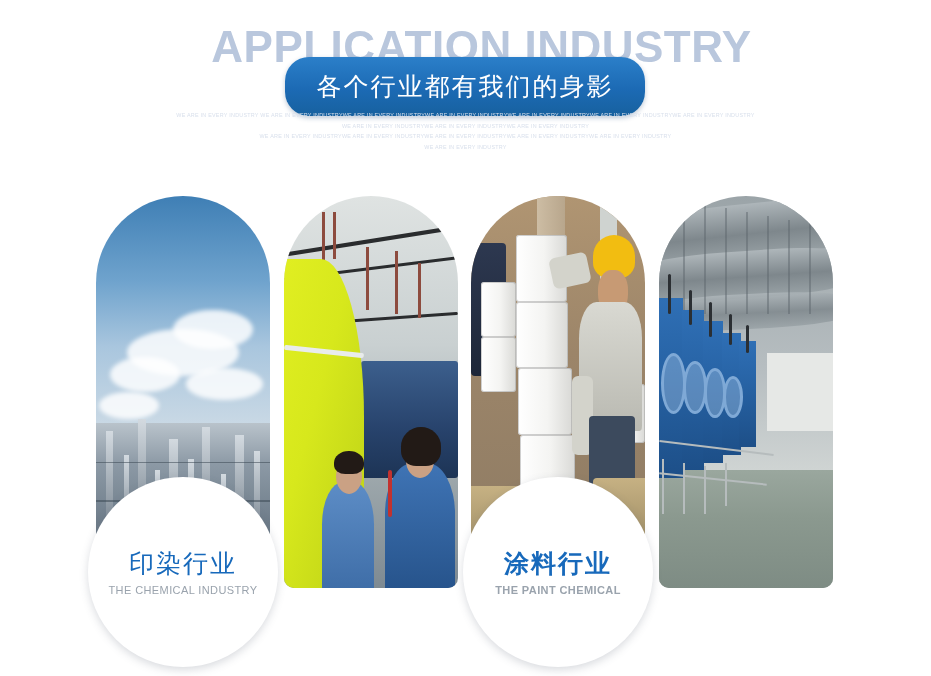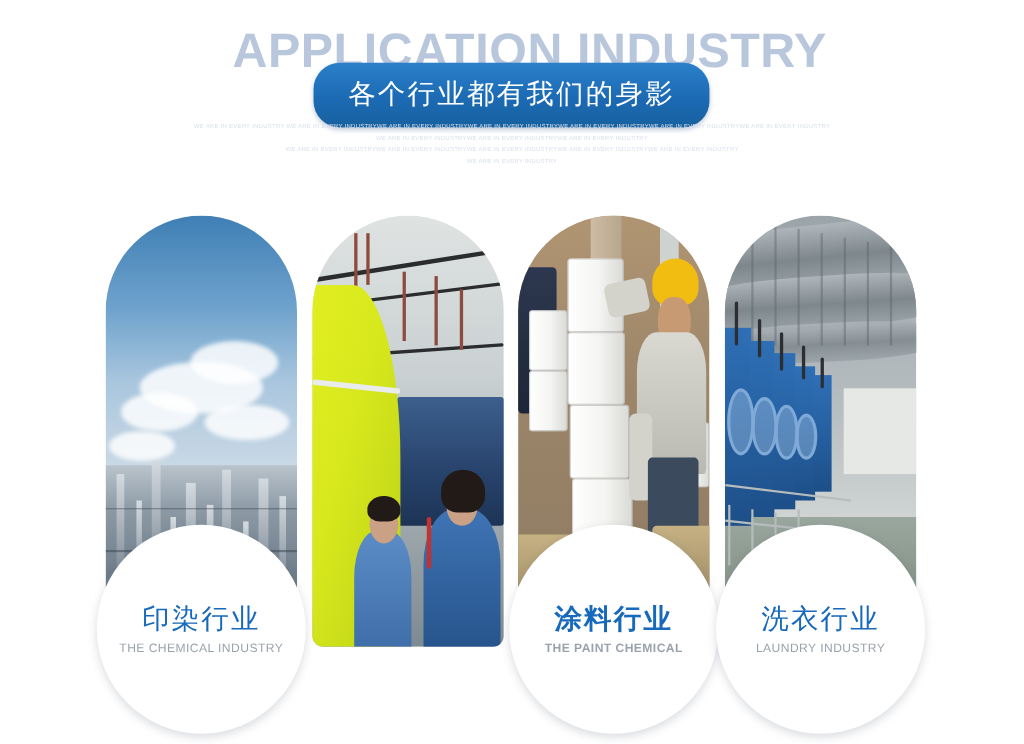--- a/index.html
+++ b/index.html
@@ -304,20 +304,16 @@
           <div class="s4-pole" style="left:40%;top:30%;height:8%;"></div>
           <div class="s4-pole" style="left:50%;top:33%;height:7%;"></div>
           <div class="s4-rail" style="left:0;top:64%;width:66%;height:2px;transform:rotate(7deg);"></div>
           <div class="s4-rail" style="left:0;top:72%;width:62%;height:2px;transform:rotate(6deg);"></div>
           <div class="s4-rail" style="left:2%;top:67%;width:2px;height:14%;"></div>
           <div class="s4-rail" style="left:14%;top:68%;width:2px;height:13%;"></div>
           <div class="s4-rail" style="left:26%;top:69%;width:2px;height:12%;"></div>
           <div class="s4-rail" style="left:38%;top:68%;width:2px;height:11%;"></div>
         </div>
       </div>
-      <div class="badge">
-        <div class="badge-cn">洗衣行业</div>
-        <div class="badge-en">LAUNDRY INDUSTRY</div>
-      </div>
     </div>
 
   </div>
 </div>
 
 </body></html>

